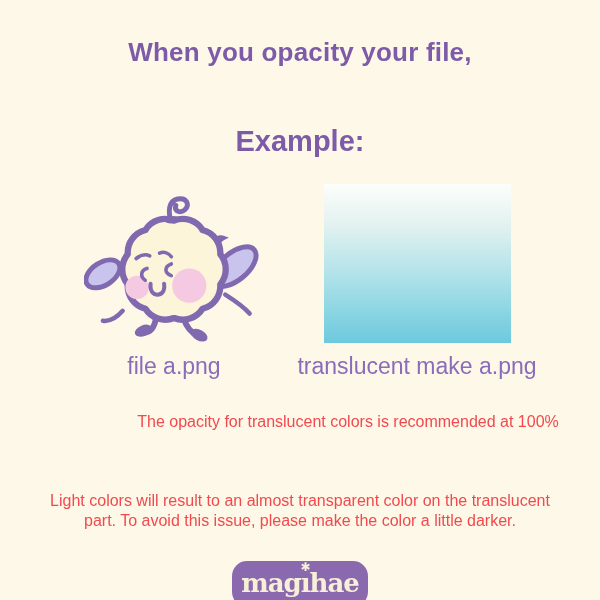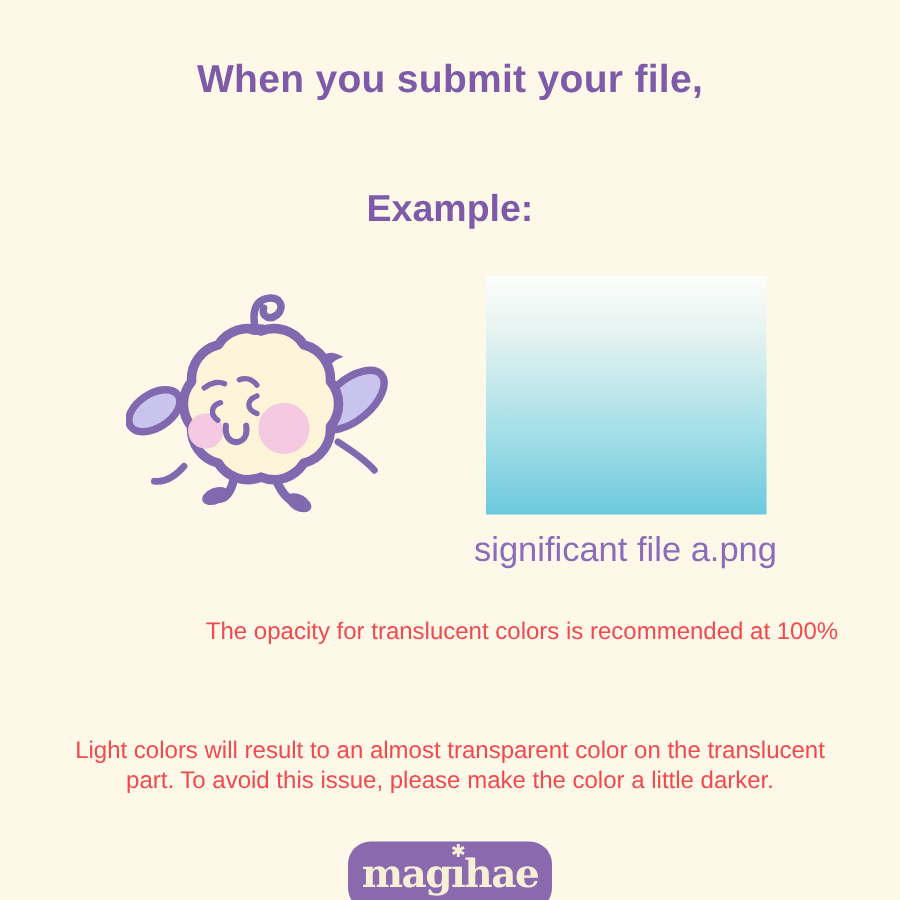--- a/index.html
+++ b/index.html
@@ -14,21 +14,21 @@
     position:absolute;top:38px;left:0;width:600px;
     text-align:center;
     color:#7D5BA8;
     font-size:26px;font-weight:bold;line-height:28px;
     letter-spacing:0.2px;
   }
   .example{
     position:absolute;top:125px;left:0;width:600px;
     text-align:center;
     color:#7D5BA8;
-    font-size:25px;font-weight:bold;
+    font-size:29px;font-weight:bold;
   }
   .mascot{
     position:absolute;left:84px;top:190px;width:180px;height:156px;
   }
   .gradient-swatch{
     position:absolute;left:324px;top:184px;width:187px;height:159px;
     background:linear-gradient(180deg,#FDFEFB 0%, #E3F2F0 25%, #A9E0E8 62%, #6CC9DD 100%);
   }
   .label{
     position:absolute;top:353px;
@@ -69,21 +69,21 @@
     color:#F8F0D6;
     font-family:"DejaVu Sans", sans-serif;
   }
 </style>
 </head>
 <body>
 
 <div class="canvas">
 
   <div class="title">
-    <div>When you submit your file,</div>
+    <div>When you opacity your file,</div>
   </div>
 
   <div class="example">Example:</div>
 
   <svg class="mascot" viewBox="0 0 200 173" preserveAspectRatio="none">
 
     <path d="M80,143 C78,152 74,158 68,158" fill="none" stroke="#8169AF" stroke-width="6.5" stroke-linecap="round"></path>
     <path d="M110,141 C114,152 120,159 126,161" fill="none" stroke="#8169AF" stroke-width="6.5" stroke-linecap="round"></path>
     <ellipse cx="66" cy="156" rx="10" ry="6" transform="rotate(-22 66 156)" fill="#8169AF"></ellipse>
     <ellipse cx="128" cy="161" rx="10" ry="6" transform="rotate(28 128 161)" fill="#8169AF"></ellipse>
@@ -106,21 +106,22 @@
 
     <path d="M58,76 c5,-4 11,-5 15,-3" fill="none" stroke="#8169AF" stroke-width="4" stroke-linecap="round"></path>
     <path d="M84,70 c5,-2 10,0 13,4" fill="none" stroke="#8169AF" stroke-width="4" stroke-linecap="round"></path>
     <path d="M70,87 c-7,2 -8,9 -2,13" fill="none" stroke="#8169AF" stroke-width="4" stroke-linecap="round"></path>
     <path d="M97,82 c-8,3 -8,10 0,13" fill="none" stroke="#8169AF" stroke-width="4" stroke-linecap="round"></path>
     <path d="M74,104 c-1,9 4,13 9,12 c5,-1 7,-6 6,-12" fill="none" stroke="#8169AF" stroke-width="4.5" stroke-linecap="round"></path>
   </svg>
 
   <div class="gradient-swatch"></div>
 
-  <div class="label label-b">significant file a.png</div>
+  <div class="label label-a">file a.png</div>
+  <div class="label label-b">translucent make a.png</div>
 
   <div class="note note-1">
     <div>The opacity for translucent colors is recommended at 100%</div>
   </div>
 
   <div class="note note-2">
     <div>Light colors will result to an almost transparent color on the translucent</div>
     <div>part. To avoid this issue, please make the color a little darker.</div>
   </div>
 

